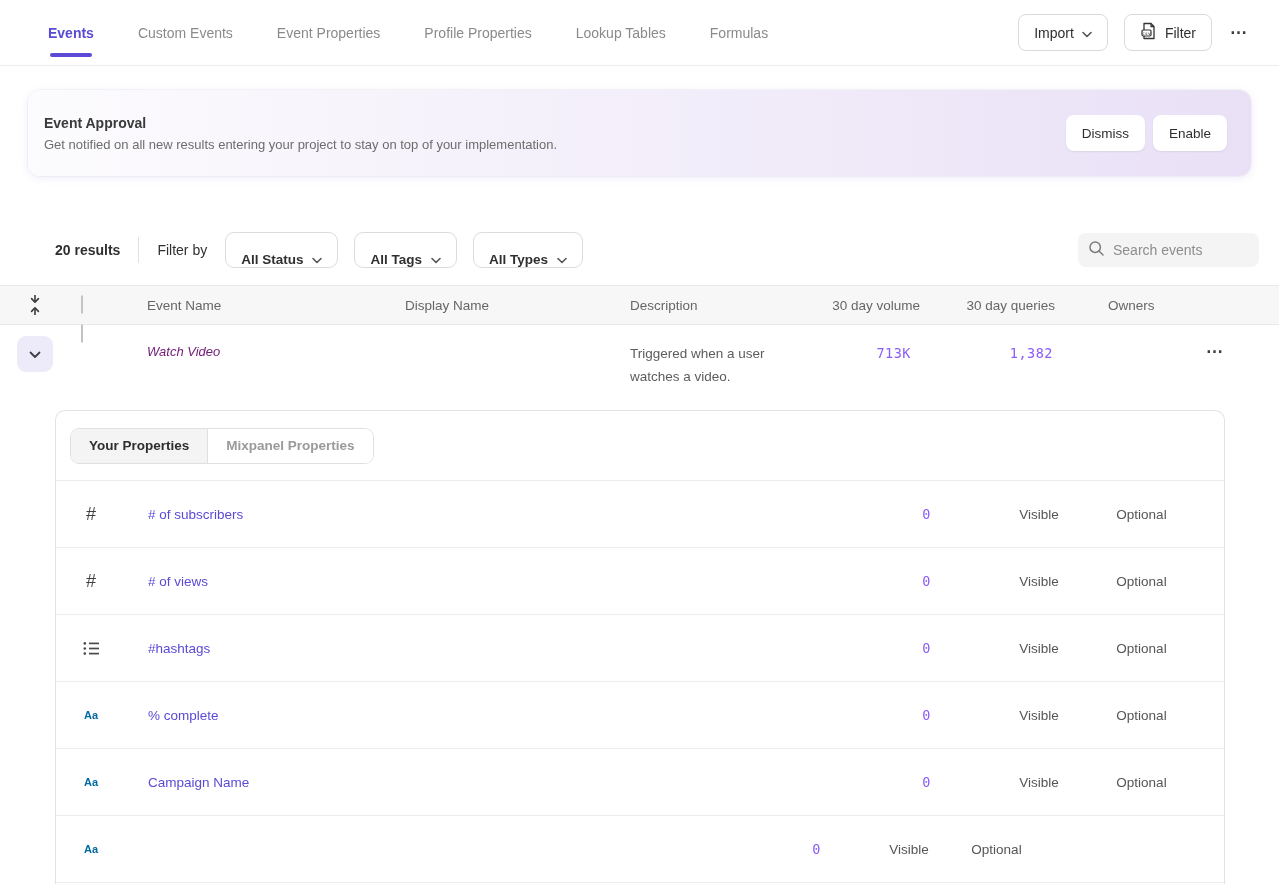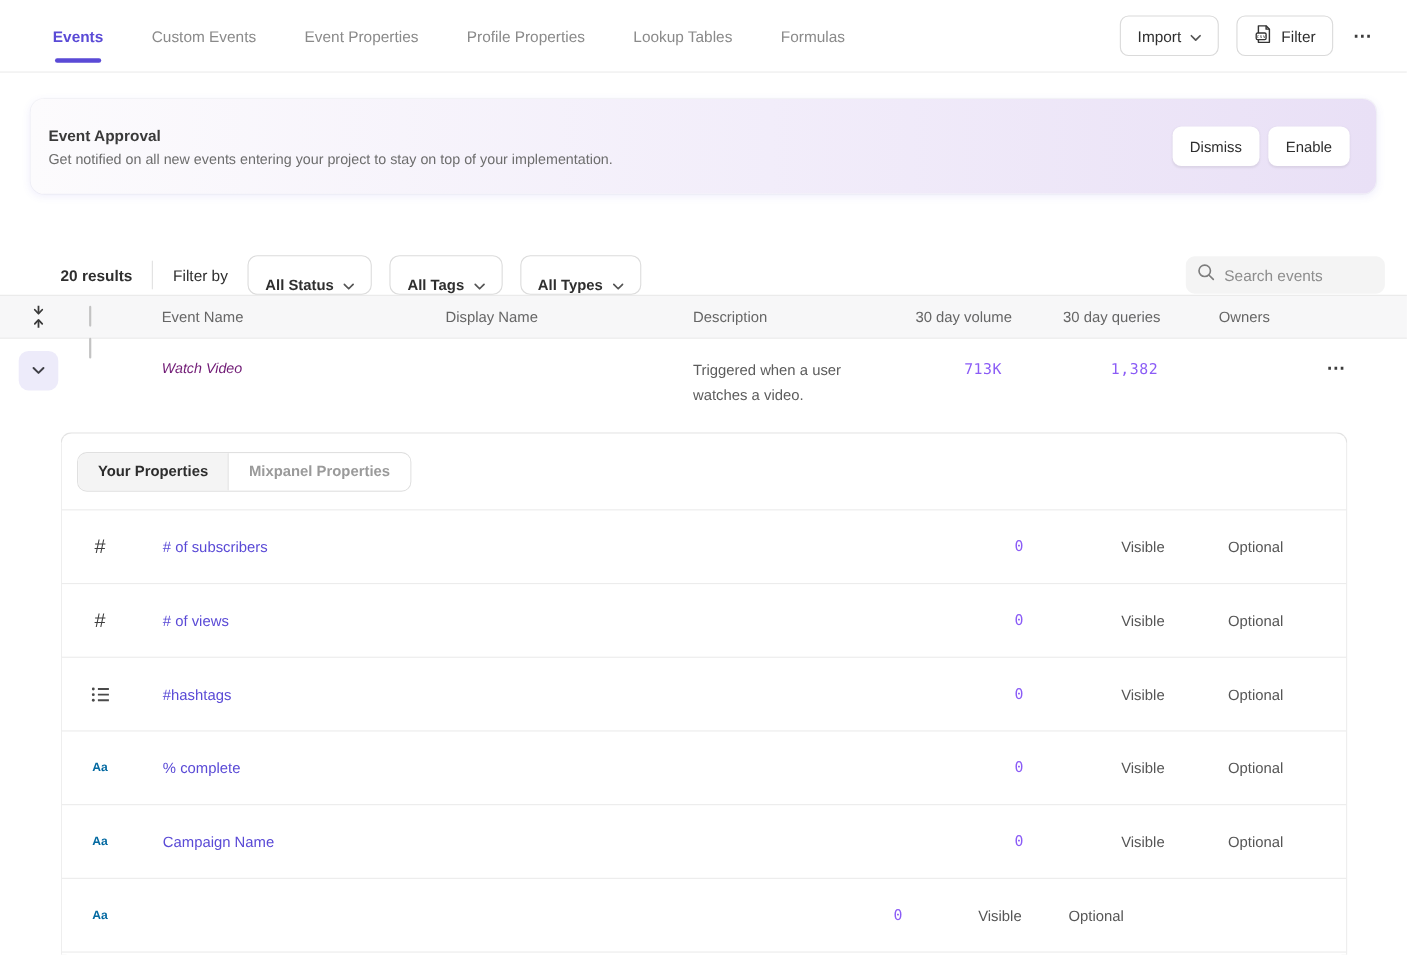--- a/index.html
+++ b/index.html
@@ -46,21 +46,21 @@
     font-weight:600; color:#2f2f2f; cursor:pointer; margin-right:16px; }
   .search-box { margin-left:auto; width:181px; height:34px; background:#f4f4f4;
     border-radius:8px; display:flex; align-items:center; padding:0 10px; gap:8px; }
   .search-box input { border:none; background:transparent; outline:none; font-size:14px;
     color:#444; width:130px; font-family:"Liberation Sans",sans-serif; }
   .search-box input::placeholder { color:#8d8d8d; }
 
   
   .etable-grid { display:grid;
     grid-template-columns:70px 60px 258px 225px 160px 147px 135px 145px 1fr; }
-  .thead { height:40px; background:#f7f7f8;
+  .thead { margin-top:17px; height:40px; background:#f7f7f8;
     border-top:1px solid #e9e9e9; border-bottom:1px solid #e9e9e9; align-items:center; }
   .th { font-size:13.5px; color:#666; }
   .pad17 { padding-left:17px; }
   .t-right { text-align:right; }
   .owners-pad { padding-left:53px; }
   .collapse-cell { display:flex; justify-content:center; }
   .checkbox { width:19px; height:19px; border:1.5px solid #c3c3c3; border-radius:5px;
     background:#fff; margin-left:11px; cursor:pointer; }
   .erow { height:70px; align-items:start; background:#fff; }
   .expand-box { width:36px; height:36px; border-radius:9px; background:#edebfa;
@@ -129,21 +129,21 @@
       </span>
       <span>Filter</span>
     </button>
     <button class="more-btn">⋯</button>
   </div>
 </div>
 
 <div class="banner">
   <div class="banner-text">
     <div class="banner-title">Event Approval</div>
-    <div class="banner-desc">Get notified on all new events entering your project to stay on top of your implementation.</div>
+    <div class="banner-desc">Get notified on all new results entering your project to stay on top of your implementation.</div>
   </div>
   <div class="banner-actions">
     <button class="btn-white">Dismiss</button>
     <button class="btn-white">Enable</button>
   </div>
 </div>
 
 <div class="filter-row">
   <span class="results-count">20 results</span>
   <span class="v-divider"></span>

